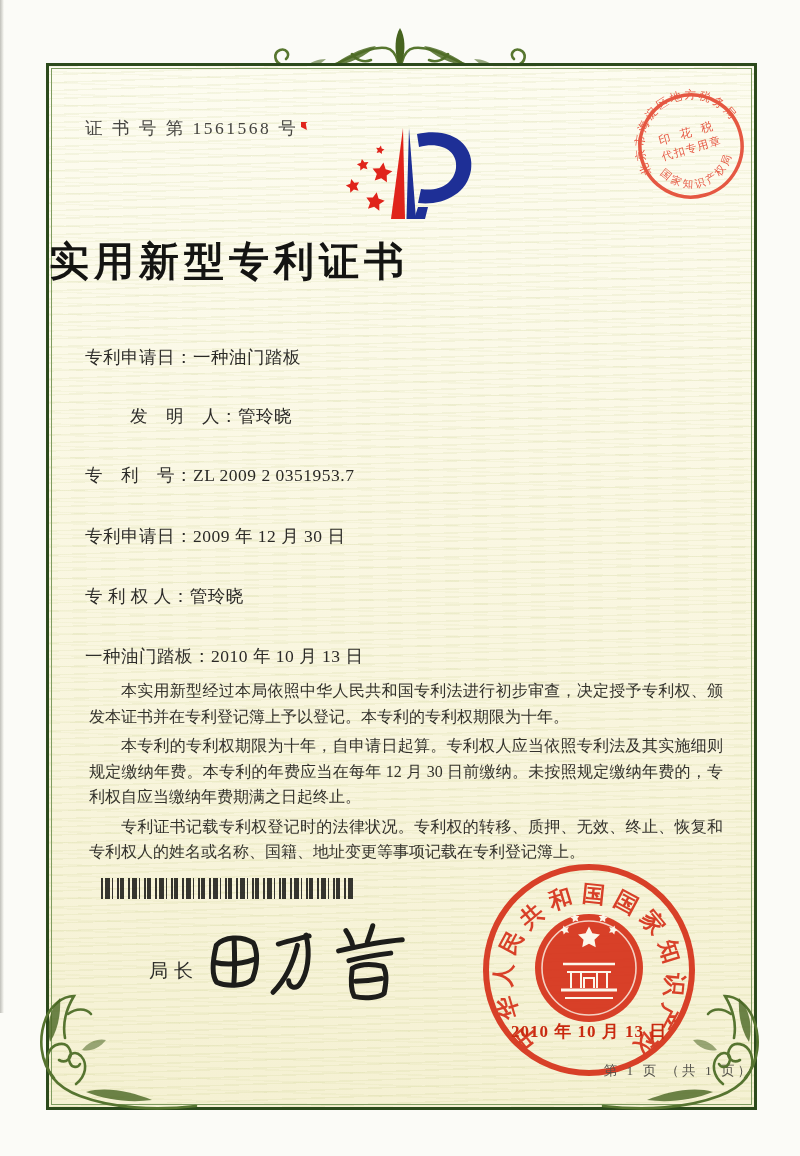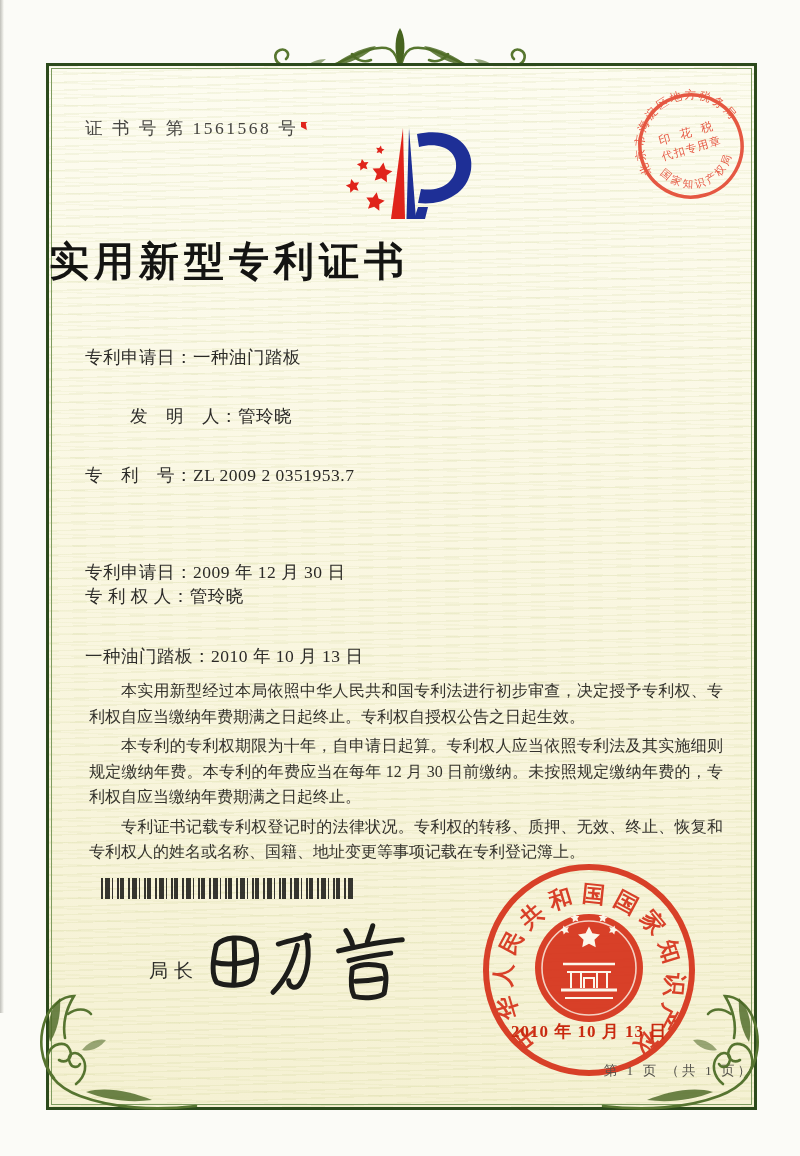--- a/index.html
+++ b/index.html
@@ -96,32 +96,32 @@
 
     <div class="abs field" style="top:279px;">
       <span class="f-label">专利申请日：</span><span class="f-value">一种油门踏板</span>
     </div>
     <div class="abs field" style="top:338px;margin-left:45px;">
       <span class="f-label">发　明　人：</span><span class="f-value">管玲晓</span>
     </div>
     <div class="abs field" style="top:397px;">
       <span class="f-label">专　利　号：</span><span class="f-value">ZL 2009 2 0351953.7</span>
     </div>
-    <div class="abs field" style="top:458px;margin-top:36px;">
+    <div class="abs field" style="top:458px;">
       <span class="f-label">专利申请日：</span><span class="f-value">2009 年 12 月 30 日</span>
     </div>
     <div class="abs field" style="top:518px;text-align:right;">
       <span class="f-label">专 利 权 人：</span><span class="f-value">管玲晓</span>
     </div>
     <div class="abs field" style="top:578px;">
       <span class="f-label">一种油门踏板：</span><span class="f-value">2010 年 10 月 13 日</span>
     </div>
 
     <div class="abs body-text" style="top:612px;">
-      <p>本实用新型经过本局依照中华人民共和国专利法进行初步审查，决定授予专利权、专利权自应当缴纳年费期满之日起终止。专利权自授权公告之日起生效。</p>
+      <p>本实用新型经过本局依照中华人民共和国专利法进行初步审查，决定授予专利权、颁发本证书并在专利登记簿上予以登记。本专利的专利权期限为十年。</p>
       <p>本专利的专利权期限为十年，自申请日起算。专利权人应当依照专利法及其实施细则规定缴纳年费。本专利的年费应当在每年 12 月 30 日前缴纳。未按照规定缴纳年费的，专利权自应当缴纳年费期满之日起终止。</p>
       <p>专利证书记载专利权登记时的法律状况。专利权的转移、质押、无效、终止、恢复和专利权人的姓名或名称、国籍、地址变更等事项记载在专利登记簿上。</p>
     </div>
 
     <div class="abs barcode"></div>
 
     <div class="abs sig-role" style="left:100px;top:892px;">局长</div>
     <div class="abs" style="left:152px;top:844px;">
       <span class="sr">田力普</span>
       <svg width="215" height="105" viewBox="0 0 215 105" style="transform:rotate(-2deg);">

